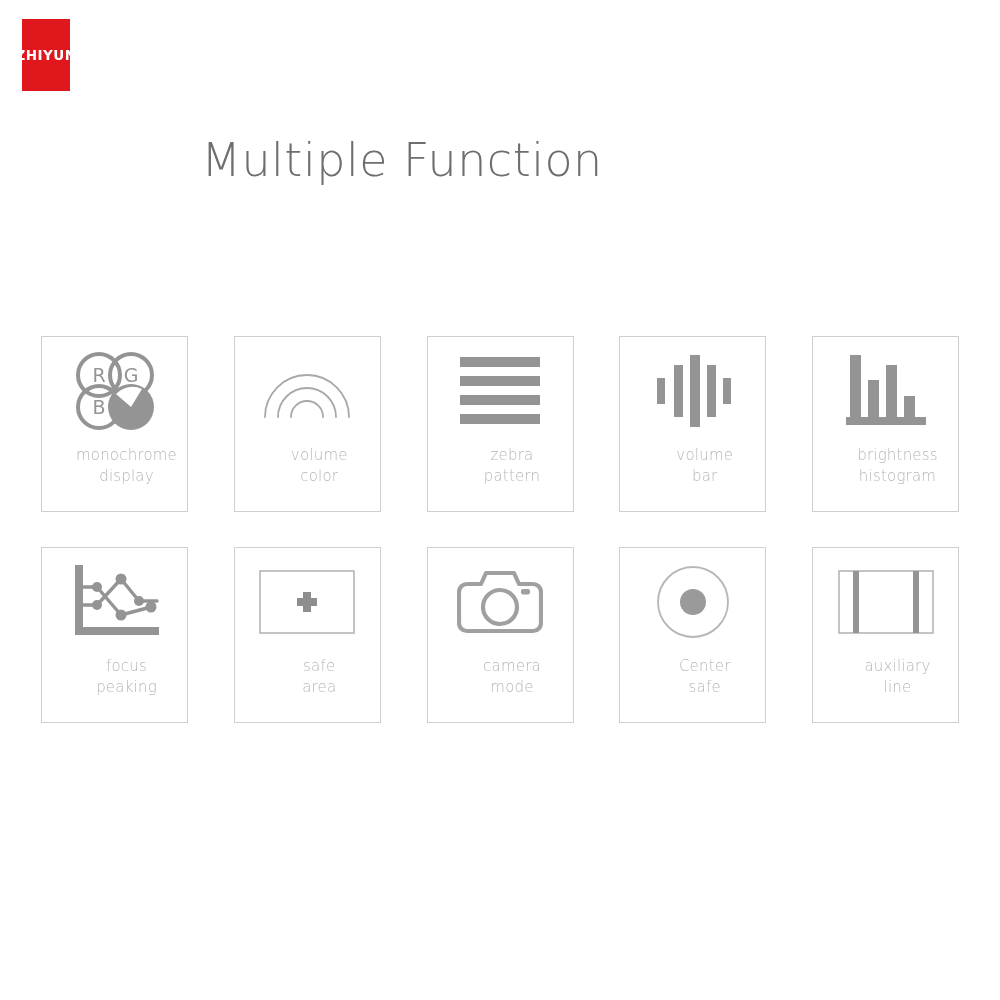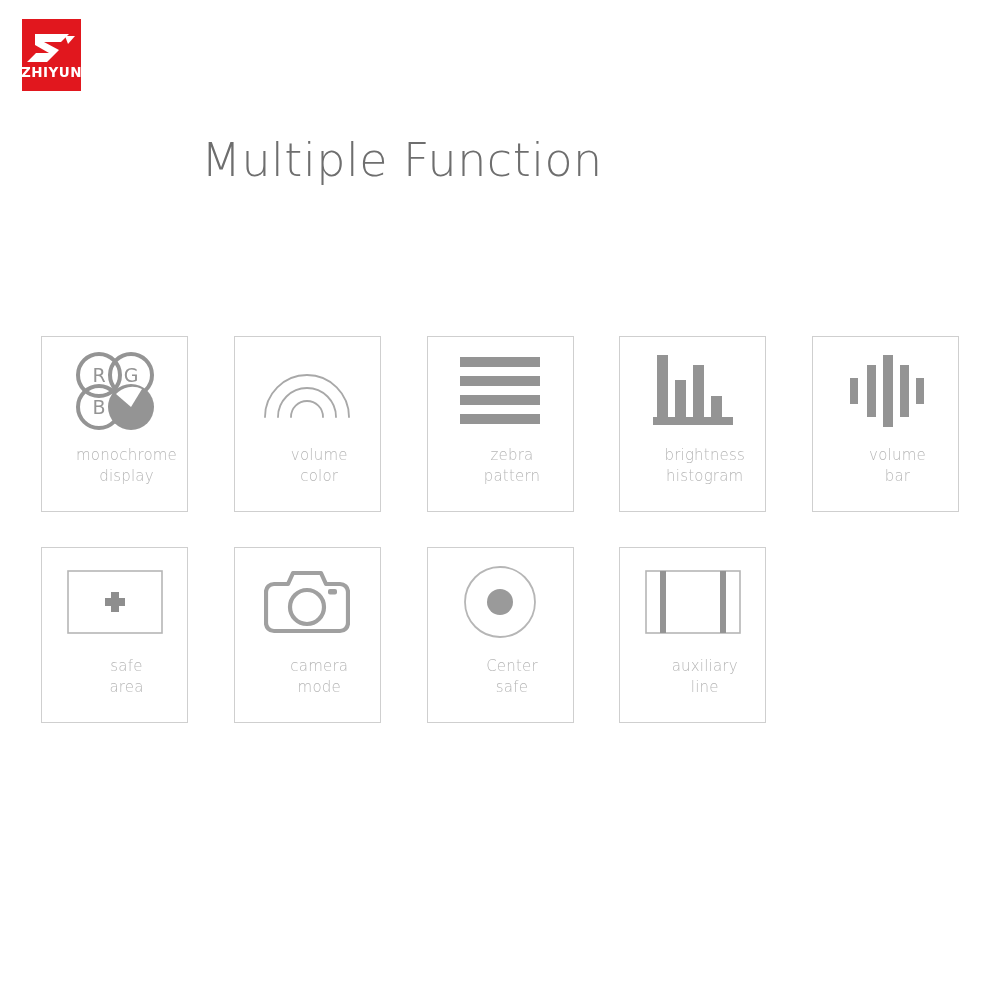--- a/index.html
+++ b/index.html
@@ -13,25 +13,25 @@
     font-family: "Liberation Sans", sans-serif;
     overflow: hidden;
     position: relative;
   }
 
   
   #brand-logo {
     position: absolute;
     left: 22px;
     top: 19px;
-    width: 59px;
+    width: 48px;
     height: 72px;
     background: #e1171e;
     display: flex;
-    flex-direction: column;
+    flex-direction: row;
     align-items: center;
     justify-content: center;
   }
   #brand-logo .logo-mark {
     width: 54px;
     height: 34px;
     display: block;
   }
   #brand-logo .logo-word {
     margin-top: 1px;
@@ -161,50 +161,74 @@
           <rect x="0" y="57" width="80" height="10"></rect>
         </g>
       </svg>
     </div>
     <div class="card-label">zebra
 pattern</div>
   </div>
 
   <div class="feature-card">
     <div class="card-icon">
+      <svg width="76" height="80" viewBox="0 0 76 80">
+        <g fill="#949494">
+          <rect x="2" y="27" width="8" height="26"></rect>
+          <rect x="19" y="14" width="9" height="52"></rect>
+          <rect x="35" y="4" width="10" height="72"></rect>
+          <rect x="52" y="14" width="9" height="52"></rect>
+          <rect x="68" y="27" width="8" height="26"></rect>
+        </g>
+      </svg>
+    </div>
+    <div class="card-label">volume
+bar</div>
+  </div>
+
+  <div class="feature-card">
+    <div class="card-icon">
       <svg width="80" height="80" viewBox="0 0 80 80">
         <g fill="#949494">
           <rect x="4" y="4" width="11" height="68"></rect>
           <rect x="22" y="29" width="11" height="43"></rect>
           <rect x="40" y="14" width="11" height="58"></rect>
           <rect x="58" y="45" width="11" height="27"></rect>
           <rect x="0" y="66" width="80" height="8"></rect>
         </g>
       </svg>
     </div>
     <div class="card-label">brightness
 histogram</div>
   </div>
 
   <div class="feature-card">
     <div class="card-icon">
-      <svg width="76" height="80" viewBox="0 0 76 80">
-        <g fill="#949494">
-          <rect x="2" y="27" width="8" height="26"></rect>
-          <rect x="19" y="14" width="9" height="52"></rect>
-          <rect x="35" y="4" width="10" height="72"></rect>
-          <rect x="52" y="14" width="9" height="52"></rect>
-          <rect x="68" y="27" width="8" height="26"></rect>
-        </g>
-      </svg>
-    </div>
-    <div class="card-label">volume
-bar</div>
-  </div>
-
+      <svg width="88" height="78" viewBox="0 0 88 78">
+        <g fill="#949494">
+          <rect x="4" y="2" width="8" height="70"></rect>
+          <rect x="4" y="64" width="84" height="8"></rect>
+        </g>
+        <g fill="none" stroke="#949494" stroke-width="3.4" stroke-linecap="round" stroke-linejoin="round">
+          <path d="M12 24 L26 24 L50 52 L80 44"></path>
+          <path d="M12 42 L26 42 L50 16 L68 38 L86 38"></path>
+        </g>
+        <g fill="#949494">
+          <circle cx="26" cy="24" r="5"></circle>
+          <circle cx="26" cy="42" r="5"></circle>
+          <circle cx="50" cy="16" r="5.5"></circle>
+          <circle cx="68" cy="38" r="5"></circle>
+          <circle cx="50" cy="52" r="5.5"></circle>
+          <circle cx="80" cy="44" r="5.5"></circle>
+        </g>
+      </svg>
+    </div>
+    <div class="card-label">focus
+peaking</div>
+  </div>
 
   <div class="feature-card">
     <div class="card-icon">
       <svg width="96" height="64" viewBox="0 0 96 64">
         <rect x="1" y="1" width="94" height="62" fill="none" stroke="#b6b6b6" stroke-width="1.6"></rect>
         <g fill="#8e8e8e">
           <rect x="44" y="22" width="8" height="20"></rect>
           <rect x="38" y="28" width="20" height="8"></rect>
         </g>
       </svg>

